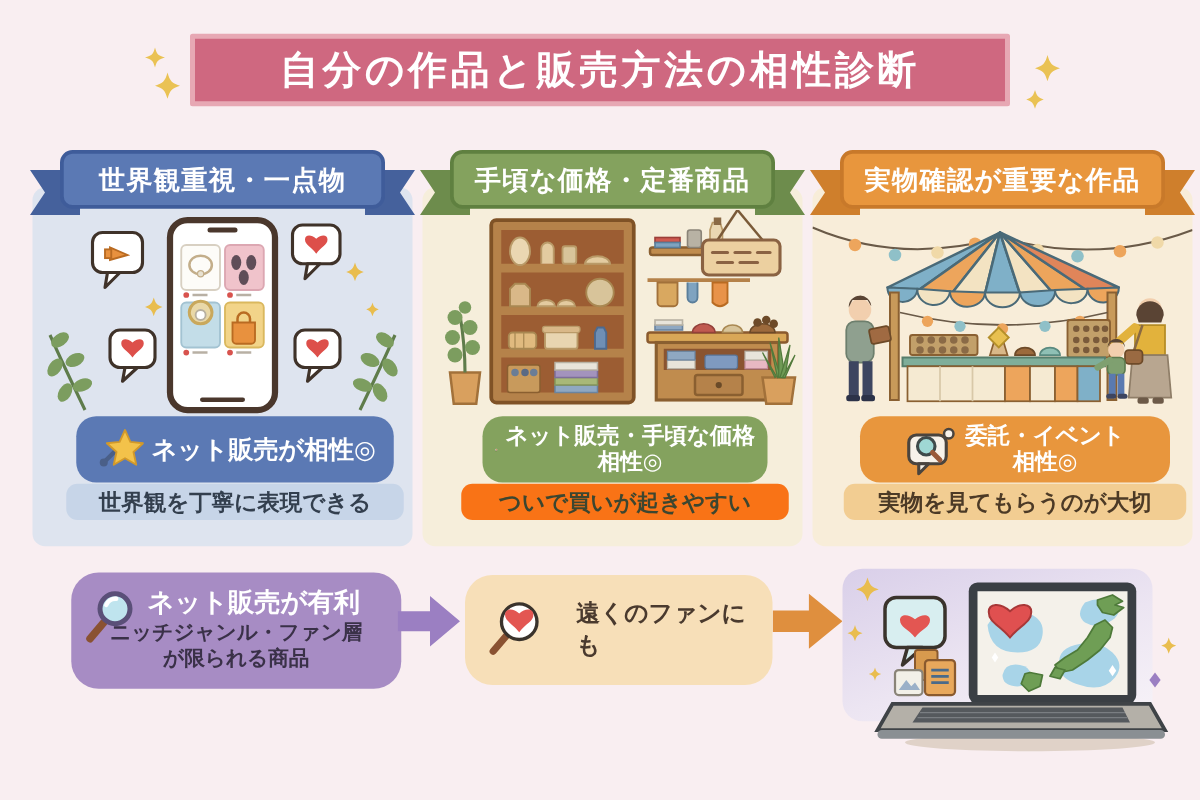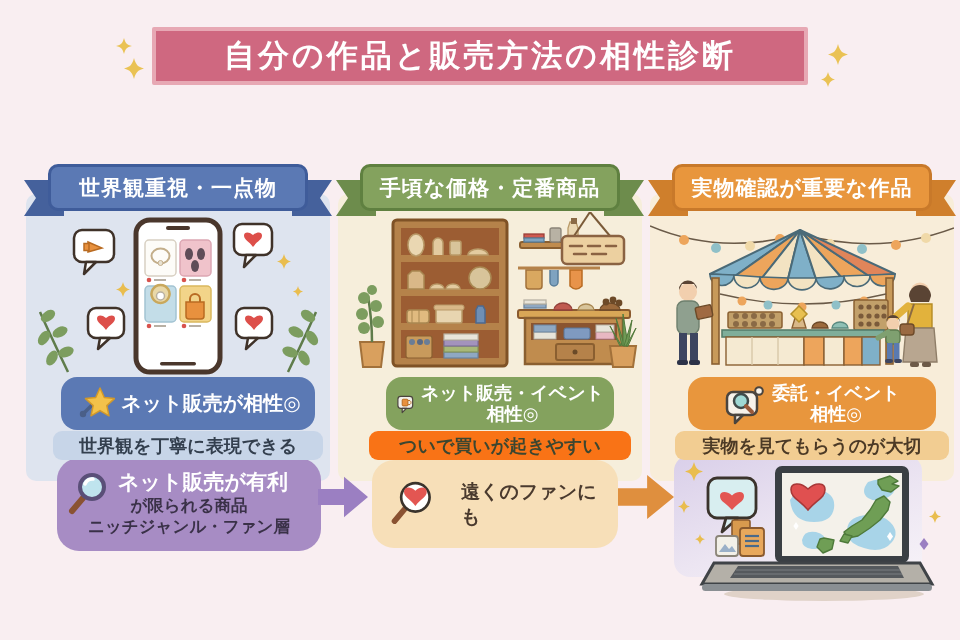--- a/index.html
+++ b/index.html
@@ -7,21 +7,21 @@
           font-family:"DejaVu Sans",sans-serif;}
 
   
   .title-banner{position:absolute;left:152px;top:27px;width:656px;height:58px;
     background:#cf6880;border:4px solid #e7a8b4;border-radius:2px;box-sizing:border-box;
     display:flex;align-items:center;justify-content:center;}
   .title-banner span{color:#ffffff;font-size:31px;font-weight:700;letter-spacing:3px;white-space:nowrap;}
   .sparkle{position:absolute;}
 
   
-  .col{position:absolute;top:120px;width:324px;height:318px;margin-top:44px;}
+  .col{position:absolute;top:120px;width:324px;height:318px;}
   #col1{left:26px;} #col2{left:338px;} #col3{left:650px;}
   .card{position:absolute;left:0;top:30px;width:304px;height:287px;border-radius:10px;}
   #col1 .card{background:#dee4ef;} #col2 .card{background:#f6eedb;} #col3 .card{background:#f8edd9;}
 
   .ribbon{position:absolute;left:0;top:0;width:304px;height:62px;z-index:3;}
   .tail{position:absolute;top:16px;width:40px;height:36px;}
   .tail.left{left:-2px;clip-path:polygon(0 0,100% 0,100% 100%,0 100%,30% 50%);}
   .tail.right{right:-2px;clip-path:polygon(0 0,100% 0,70% 50%,100% 100%,0 100%);}
   .ribbon-box{position:absolute;left:22px;top:0;width:260px;height:47px;border-radius:10px;
     display:flex;align-items:center;justify-content:center;box-sizing:border-box;}
@@ -324,21 +324,21 @@
     </div>
 
     <div class="badge">
       <svg width="40" height="42" viewBox="0 0 40 42">
         <rect x="4" y="5" width="31" height="25" rx="6" fill="#f2f1ec" stroke="#4a443e" stroke-width="2.5"></rect>
         <path d="M13,30 L13,39 L22,30 Z" fill="#f2f1ec" stroke="#4a443e" stroke-width="2.5" stroke-linejoin="round"></path>
         <rect x="13" y="11" width="12" height="14" rx="2" fill="#e8913e" stroke="#b56a20" stroke-width="2"></rect>
         <path d="M25,14 a4.5,4.5 0 1 1 0,8" fill="none" stroke="#b56a20" stroke-width="2"></path>
       </svg>
       <div class="badge-text">
-        <span>ネット販売・イベント</span>
+        <span>ネット販売・手頃な価格</span>
         <span>相性◎</span>
       </div>
     </div>
 
     <div class="caption">
       <span>ついで買いが起きやすい</span>
     </div>
   </div>
 
   <div class="col" id="col3">
@@ -503,22 +503,22 @@
     </div>
   </div>
 
   <div class="purple-box">
     <svg width="52" height="52" viewBox="0 0 52 52">
       <line x1="18" y1="28" x2="7" y2="41" stroke="#8a5232" stroke-width="6" stroke-linecap="round"></line>
       <circle cx="27" cy="17" r="12" fill="#bfe4ee" stroke="#5a4f78" stroke-width="4"></circle>
       <path d="M20,14 a8,8 0 0 1 8,-5" fill="none" stroke="#ffffff" stroke-width="3.5" stroke-linecap="round"></path>
     </svg>
     <span class="pb-title">ネット販売が有利</span>
+    <span class="pb-desc">ニッチジャンル・ファン層</span>
     <span class="pb-desc">が限られる商品</span>
-    <span class="pb-desc">ニッチジャンル・ファン層</span>
   </div>
 
   <div class="arrow" id="arrow1">
       <div class="arrow-shape"></div>
     </div>
 
   <div class="peach-box">
     <svg width="58" height="58" viewBox="0 0 58 58">
       <line x1="20" y1="34" x2="9" y2="47" stroke="#8a5232" stroke-width="6" stroke-linecap="round"></line>
       <circle cx="31" cy="22" r="15" fill="#ffffff" stroke="#3a332c" stroke-width="2.8"></circle>

